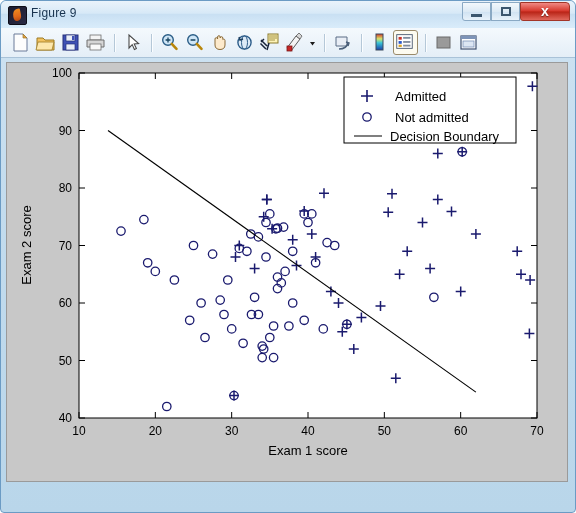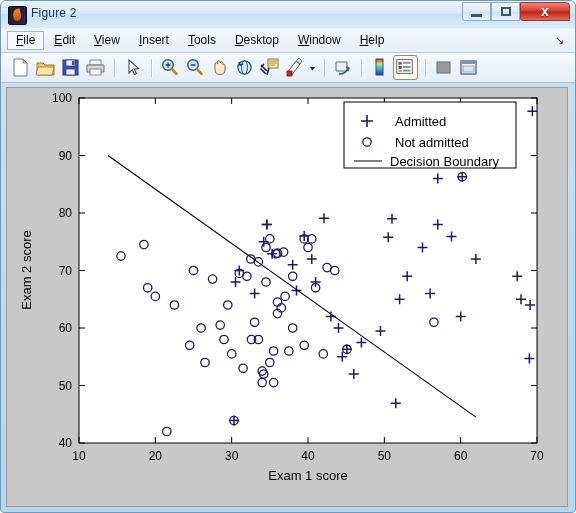--- a/index.html
+++ b/index.html
@@ -162,41 +162,30 @@
 </style>
 </head>
 <body>
 
 <div id="window">
 
   <div id="titlebar">
     <div id="app-icon">
         <span class="flame"></span>
       </div>
-    <div id="window-title">Figure 2</div>
+    <div id="window-title">Figure 9</div>
     <div class="winbtn" id="btn-min">
         <i></i>
       </div>
     <div class="winbtn" id="btn-max">
         <i></i>
       </div>
     <div class="winbtn" id="btn-close">x</div>
   </div>
 
-  <div id="menubar">
-    <div class="menu-item focused"><u>F</u><span></span>ile</div>
-    <div class="menu-item"><u>E</u>dit</div>
-    <div class="menu-item"><u>V</u>iew</div>
-    <div class="menu-item"><u>I</u>nsert</div>
-    <div class="menu-item"><u>T</u>ools</div>
-    <div class="menu-item"><u>D</u>esktop</div>
-    <div class="menu-item"><u>W</u>indow</div>
-    <div class="menu-item"><u>H</u>elp</div>
-    <div id="dock-arrow">↘</div>
-  </div>
 
   <div id="toolbar">
 
     <div class="tb">
       <svg width="23" height="23" viewBox="0 0 23 23">
         <path d="M5 3 h9 l4 4 v13 h-13 z" fill="#fdfdfd" stroke="#6b7a99" stroke-width="1"></path>
         <path d="M14 3 v4 h4 z" fill="#e8a23b" stroke="#9a7a30" stroke-width=".7"></path>
       </svg>
     </div>
 

